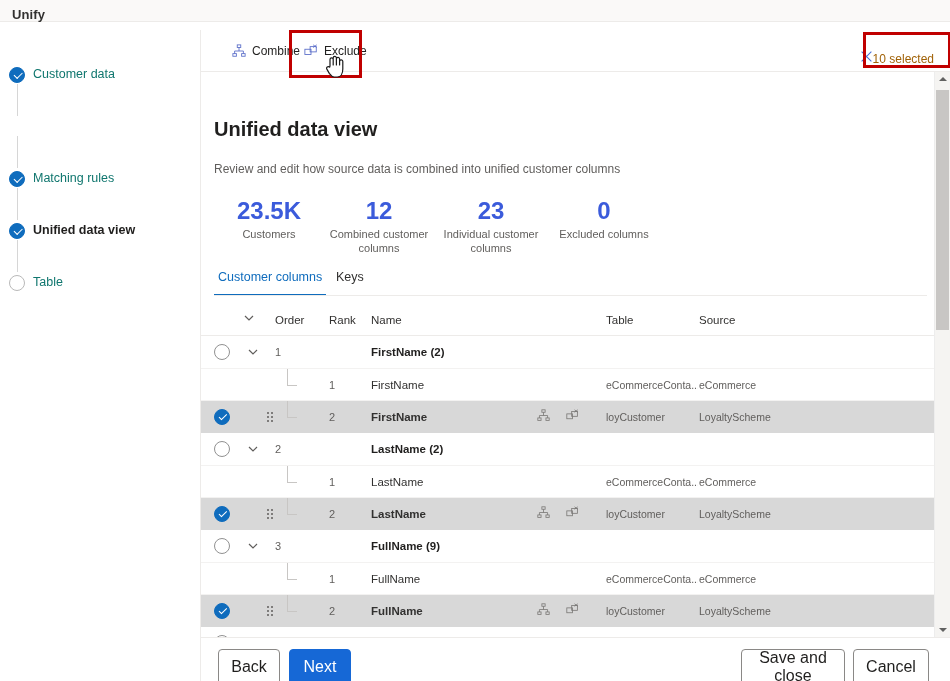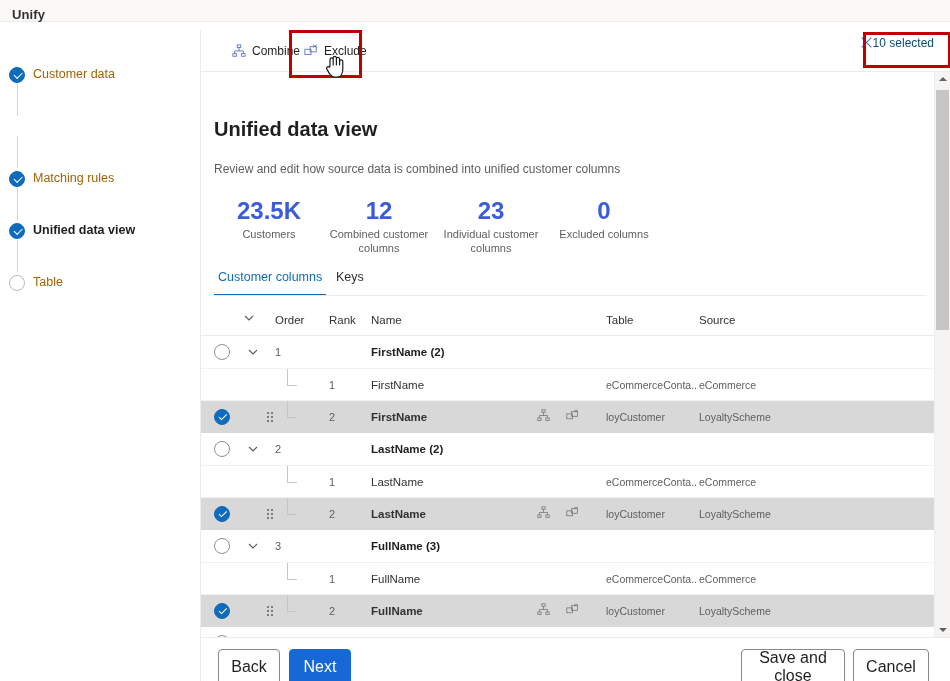--- a/index.html
+++ b/index.html
@@ -57,21 +57,21 @@
     border-left: 1.6px solid #ffffff;
     border-bottom: 1.6px solid #ffffff;
     transform: rotate(-45deg);
   }
   .bullet.todo {
     background: #ffffff;
     border: 1.3px solid #b9b9b9;
   }
   .step .slabel {
     position: absolute; left: 33px; top: 3px;
-    font-size: 12.5px; color: #a16207;
+    font-size: 12.5px; color: #0f766e;
     white-space: nowrap;
   }
   .step.current .slabel { font-weight: 700; color: #201f1e; }
   .connector {
     position: absolute; left: 16.5px;
     width: 1px; background: #d6d6d6;
   }
 
   
   .main {
@@ -98,23 +98,23 @@
     cursor: pointer;
     white-space: nowrap;
     font-family: "Liberation Sans", sans-serif;
   }
   .cmd-btn .glyph { display: inline-flex; }
   .cmd-combine { left: 23px; }
   .cmd-exclude { left: 95px; }
   .sel-btn {
     position: absolute; right: 8px; top: 6px;
     height: 30px;
-    display: flex; align-items: flex-start; 
+    display: flex; align-items: flex-end; 
     padding: 0 8px;
-    font-size: 12px; color: #0c4a6e;
+    font-size: 12px; color: #a16207;
     background: transparent; border: none; cursor: pointer;
     white-space: nowrap;
     font-family: "Liberation Sans", sans-serif;
   }
 
   
   .hl {
     position: absolute;
     border: 3px solid #c00000;
     pointer-events: none;
@@ -523,21 +523,21 @@
           <div class="row group">
             <div class="cell c-check">
               <span class="ckt off"></span>
             </div>
             <div class="cell c-chev">
               <svg class="chev" width="12" height="12" viewBox="0 0 12 12">
                 <path d="M2 4 L6 8 L10 4" fill="none" stroke="#605e5c" stroke-width="1.2"></path>
               </svg>
             </div>
             <div class="cell c-order">3</div>
-            <div class="cell c-name">FullName (3)</div>
+            <div class="cell c-name">FullName (9)</div>
           </div>
           <div class="row child">
             <div class="tree-elbow"></div>
             <div class="cell c-rank">1</div>
             <div class="cell c-name">FullName</div>
             <div class="cell c-table">eCommerceConta...</div>
             <div class="cell c-source">eCommerce</div>
           </div>
           <div class="row child selected">
             <div class="cell c-check">

